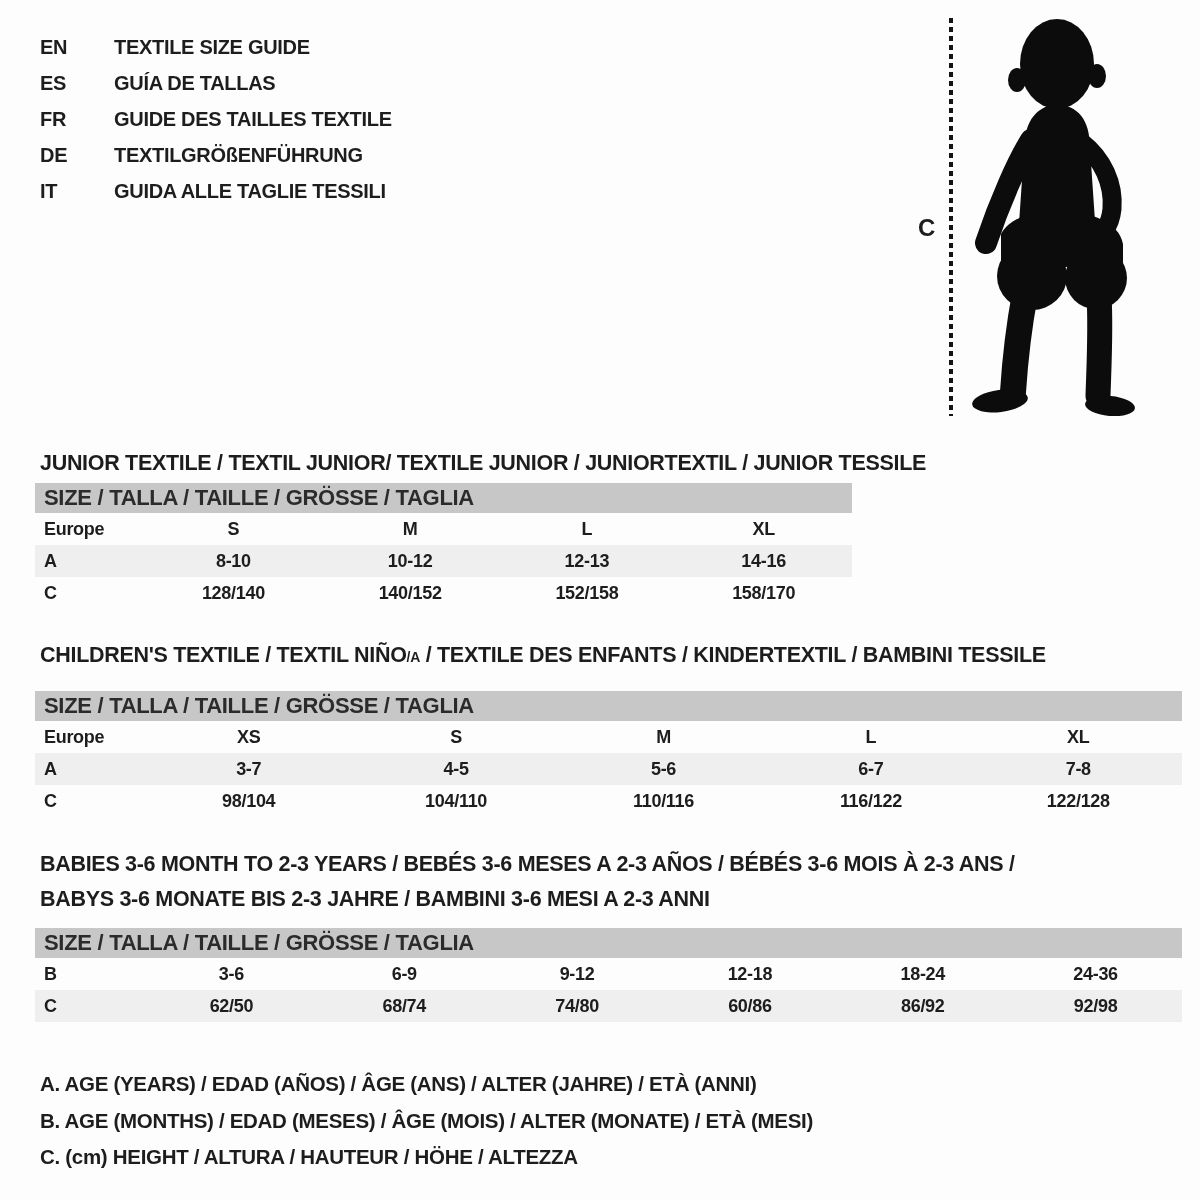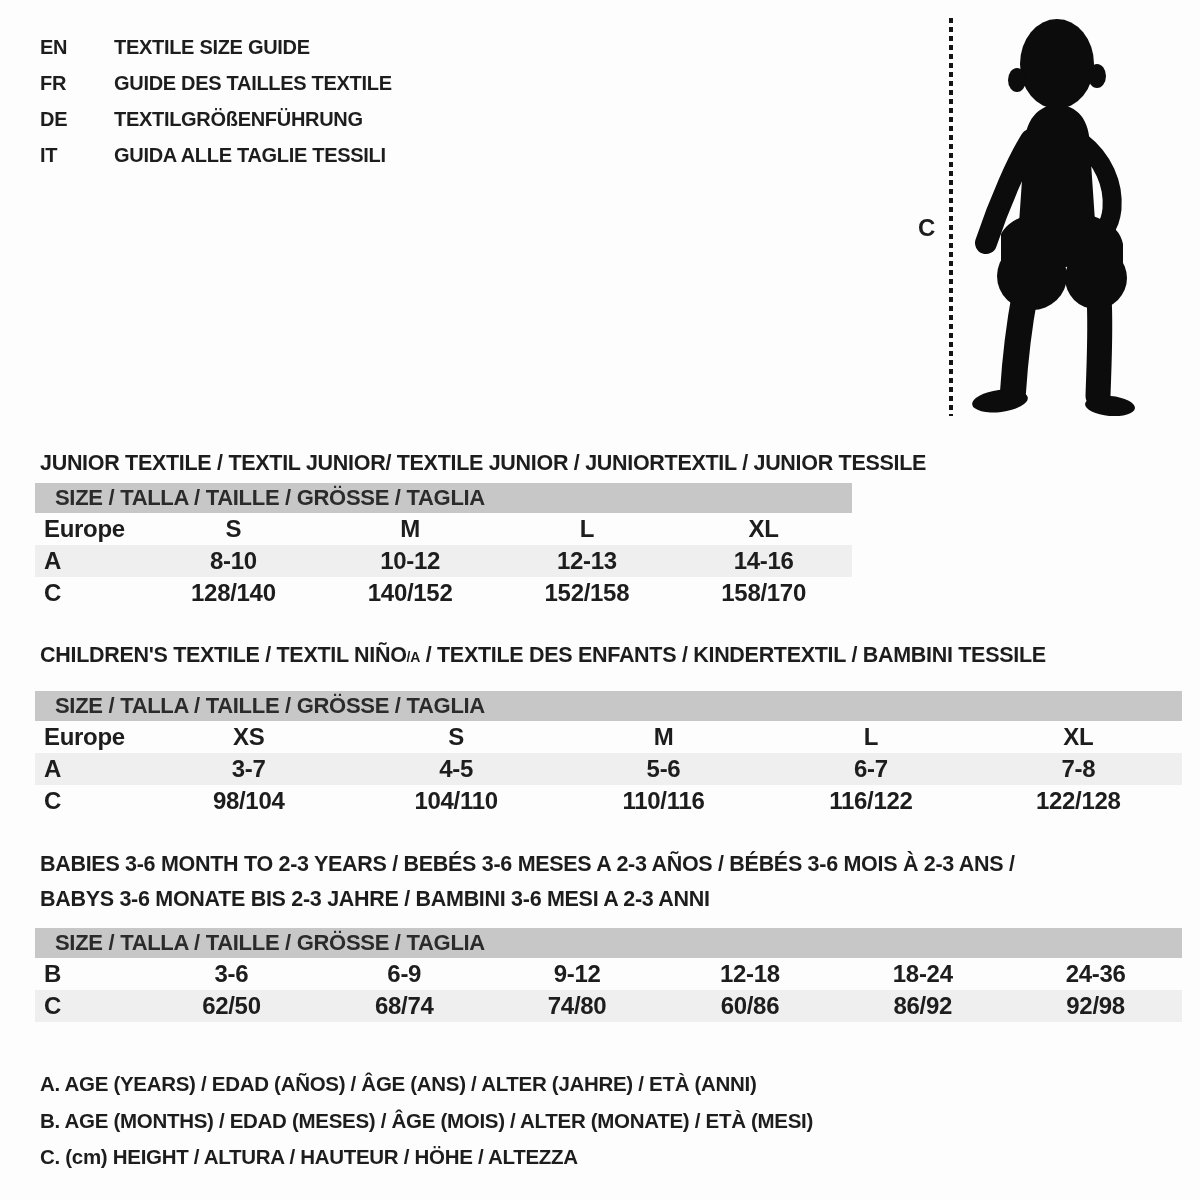--- a/index.html
+++ b/index.html
@@ -36,42 +36,46 @@
   .sub-small{font-size:14px;}
 
   
   .table{left:35px;}
   #junior-table{top:483px;width:817px;}
   #children-table{top:691px;width:1147px;}
   #babies-table{top:928px;width:1147px;}
   .size-bar{
     height:30px;line-height:30px;
     background:var(--table-header-bg,#c7c7c7);
-    padding-left:20px;font-size:22px;color:#2b2b2b;
+    padding-left:9px;font-size:22px;color:#2b2b2b;
     box-sizing:border-box;
   }
-  .trow{display:grid;height:32px;align-items:center;font-size:24px;}
+  .trow{display:grid;height:32px;align-items:center;font-size:18px;}
   .cols-4{grid-template-columns:110px repeat(4,1fr);}
   .cols-5{grid-template-columns:110px repeat(5,1fr);}
   .cols-6{grid-template-columns:110px repeat(6,1fr);}
   .trow .lab{padding-left:9px;}
   .trow .cell{text-align:center;}
   .alt{background:var(--table-alt-row-bg,#efefef);}
 
   
   #legend{left:40px;top:1066px;}
   #legend .legend-line{line-height:36.5px;font-size:20.5px;white-space:nowrap;}
 </style>
 </head>
 <body style="--text: #1d1d1d; --table-header-bg: #c7c7c7; --table-alt-row-bg: #efefef; --silhouette: #0c0c0c;">
 
 <div class="abs lang-block">
   <div class="lang-row">
     <span class="lang-code">EN</span>
     <span class="lang-title">TEXTILE SIZE GUIDE</span>
+  </div>
+  <div class="lang-row">
+    <span class="lang-code">ES</span>
+    <span class="lang-title">GUÍA DE TALLAS</span>
   </div>
   <div class="lang-row">
     <span class="lang-code">FR</span>
     <span class="lang-title">GUIDE DES TAILLES TEXTILE</span>
   </div>
   <div class="lang-row">
     <span class="lang-code">DE</span>
     <span class="lang-title">TEXTILGRÖßENFÜHRUNG</span>
   </div>
   <div class="lang-row">

